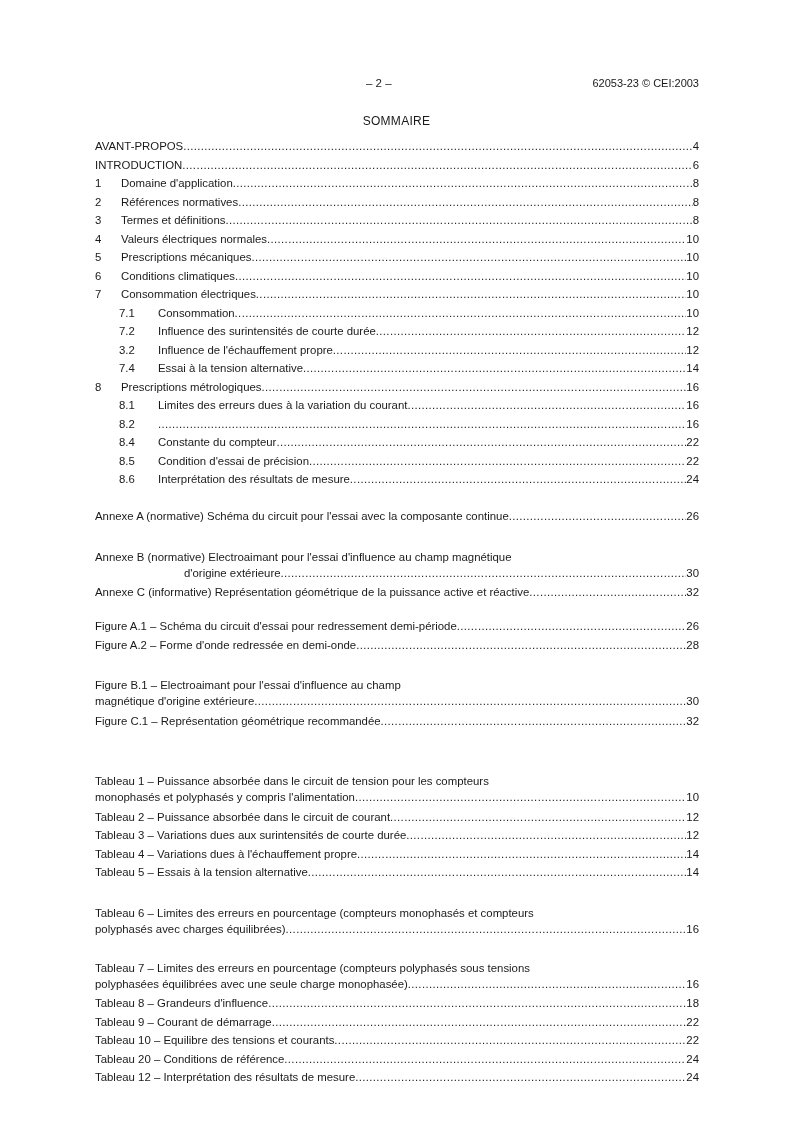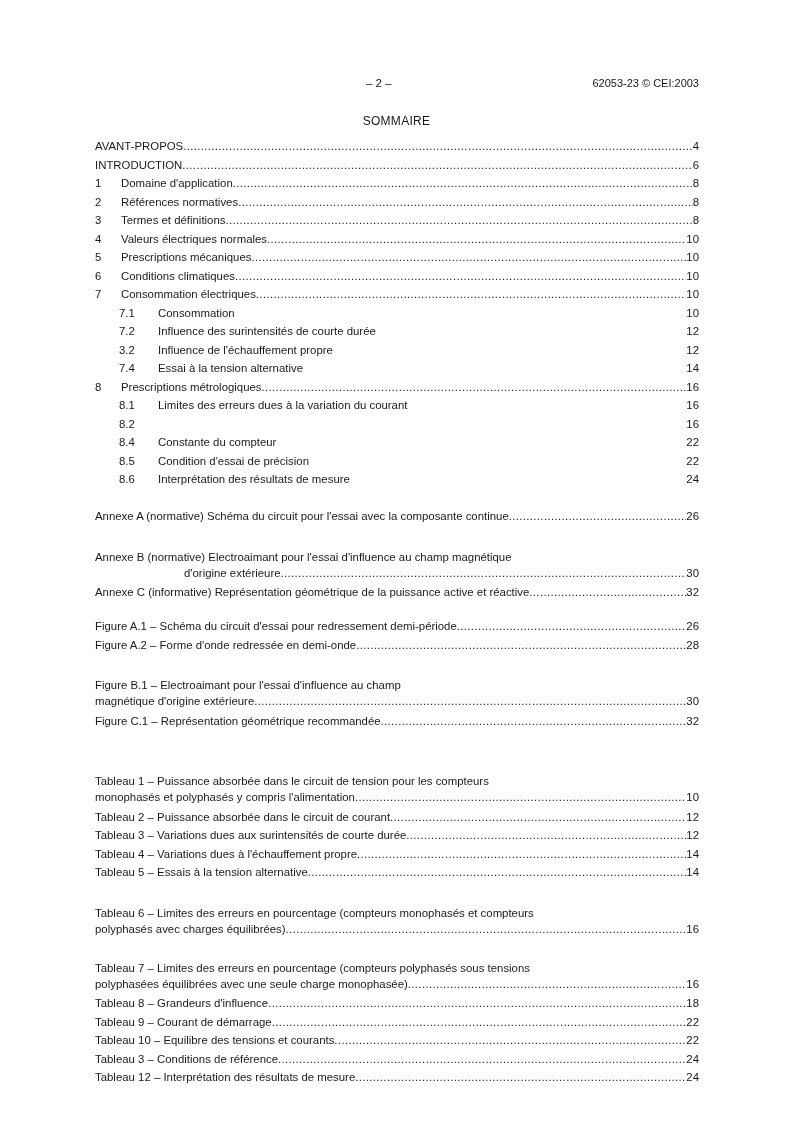--- a/index.html
+++ b/index.html
@@ -7,21 +7,21 @@
       font-family: "Liberation Sans", sans-serif; color: #1a1a1a; font-size: 11.4px; }
     .header { position: absolute; top: 77px; left: 0; width: 793px; height: 16px; }
     .page-num { position: absolute; left: 366px; top: 0; font-size: 11.5px; }
     .doc-ref { position: absolute; right: 94px; top: 0; font-size: 11px; }
     .title { position: absolute; top: 114px; left: 0; width: 793px; text-align: center;
       font-size: 12px; letter-spacing: 0.3px; }
     .toc { position: absolute; left: 95px; width: 604px; }
     .row { position: relative; height: 18.5px; line-height: 18.5px; display: flex; white-space: nowrap; }
     .row.ml { height: auto; display: block; white-space: normal; }
     .num { width: 26px; flex: none; }
-    .sub { padding-left: 24px; align-items: flex-end; }
+    .sub { padding-left: 24px; }
     .sub .num { width: 39px; }
     .txt { flex: none; }
     .dots { flex: 1 1 auto; overflow: hidden; position: relative; }
     .dots::after { content: "..................................................................................................................................................................................................................................................................................................................."; position: absolute; left: 0; top: 0; letter-spacing: 0.35px; }
     .pg { flex: none; text-align: right; padding-left: 0px; }
     .line1 { height: 16px; line-height: 16px; display: block; margin-top: 23px; }
     .line2 { height: 16px; line-height: 16px; display: flex; white-space: nowrap; margin-bottom: 2.5px; }
     .indent { padding-left: 89px; }
   </style>
 </head>
@@ -246,21 +246,21 @@
       <span class="txt">Tableau 9 – Courant de démarrage</span>
       <span class="dots"></span>
       <span class="pg">22</span>
     </div>
     <div class="row">
       <span class="txt">Tableau 10 – Equilibre des tensions et courants</span>
       <span class="dots"></span>
       <span class="pg">22</span>
     </div>
     <div class="row">
-      <span class="txt">Tableau 3 – Conditions de référence</span>
+      <span class="txt">Tableau 20 – Conditions de référence</span>
       <span class="dots"></span>
       <span class="pg">24</span>
     </div>
     <div class="row">
       <span class="txt">Tableau 12 – Interprétation des résultats de mesure</span>
       <span class="dots"></span>
       <span class="pg">24</span>
     </div>
   </div>
 

